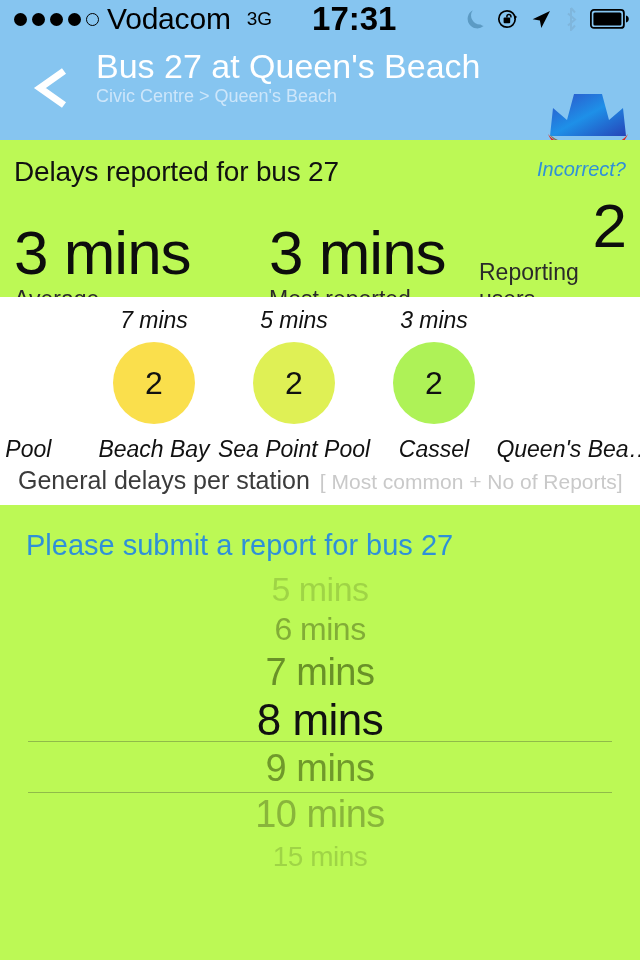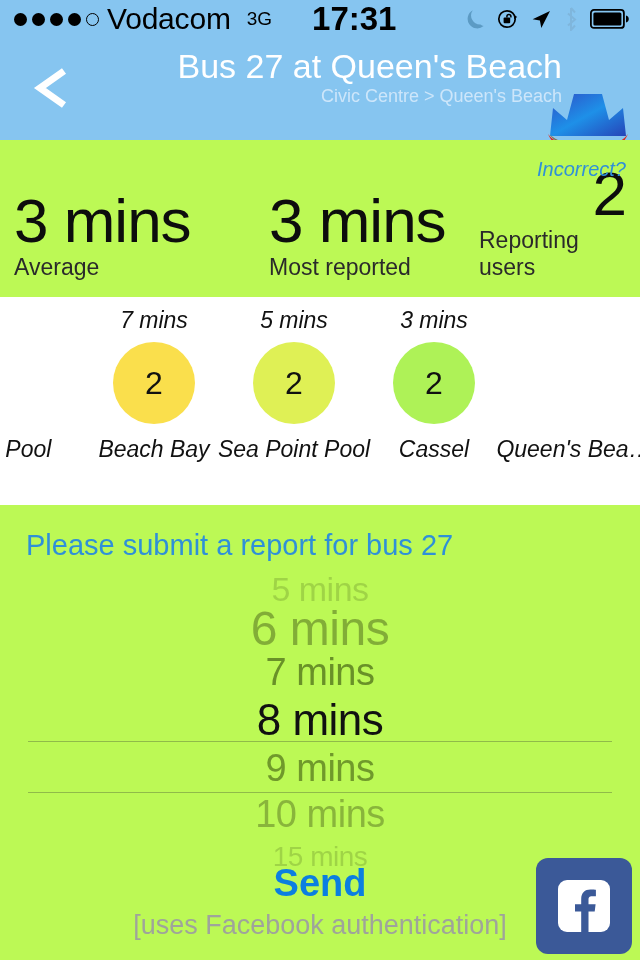--- a/index.html
+++ b/index.html
@@ -32,21 +32,21 @@
     height:102px; background:#86C5F0;
     position:relative;
   }
   .back-chevron {
     position:absolute; left:30px; top:50px;
     width:44px; height:44px;
     transform:translateY(-50%);
   }
   .nav-texts {
     position:absolute; left:96px; right:78px; top:8px;
-    text-align:right;
+    text-align:left;
   }
   .nav-title {
     font-size:34px; color:#ffffff; line-height:1.18;
     white-space:nowrap;
   }
   .nav-sub {
     font-size:18px; color:#CDE6FA; line-height:1.2; margin-top:0;
     white-space:nowrap;
   }
   .brand-logo {
@@ -119,21 +119,21 @@
   }
   .report-title {
     font-size:29px; color:#2F90D8; padding:24px 12px 0 26px;
   }
   .picker { position:relative; margin-top:8px; height:290px; }
   .pick {
     text-align:center; font-weight:300;
     letter-spacing:-0.5px;
   }
   .pick.p0 { font-size:34px; color:rgba(60,80,20,0.22); height:38px; line-height:38px; }
-  .pick.p1 { font-size:48px; color:rgba(60,80,20,0.45); height:42px; line-height:42px; }
+  .pick.p1 { font-size:32px; color:rgba(60,80,20,0.45); height:42px; line-height:42px; }
   .pick.p2 { font-size:38px; color:rgba(50,75,10,0.60); height:44px; line-height:44px; }
   .pick.sel { font-size:44px; color:#111; height:51px; line-height:51px; }
   .pick.p4 { font-size:38px; color:rgba(50,75,10,0.55); height:46px; line-height:46px; }
   .pick.p5 { font-size:38px; color:rgba(60,80,20,0.40); height:46px; line-height:46px; }
   .pick.p6 { font-size:28px; color:rgba(60,80,20,0.22); height:40px; line-height:40px; }
   .pick-line {
     position:absolute; left:28px; right:28px; height:1px;
     background:rgba(90,110,60,0.45);
   }
   .pick-line.top { top:171px; }
@@ -218,20 +218,21 @@
       </defs>
       <path d="M10 46 L13 18 L27 30 L34 4 L62 4 L69 30 L83 18 L86 46 Z" fill="url(#bluegrad)"></path>
       <path d="M8 44 C22 64, 74 64, 88 44 C80 62, 60 72, 48 72 C36 72, 16 62, 8 44 Z" fill="#E02A1E"></path>
       <path d="M10 45 C22 59, 58 61, 76 50 C58 64, 28 62, 10 45 Z" fill="#F0A020"></path>
       <path d="M10 45 C20 54, 38 57, 50 55 C34 60, 18 54, 10 45 Z" fill="#EFD517"></path>
       <path d="M10 45 C16 50, 24 53, 31 54 C22 55, 14 51, 10 45 Z" fill="#6E6E6E"></path>
     </svg>
   </div>
 
   <div class="stats">
+    <div class="stats-title">Delays reported for bus 27</div>
     <div class="incorrect">Incorrect?</div>
     <div class="stat-row">
       <div class="stat-cell c1">
         <div class="stat-value">3 mins</div>
         <div class="stat-label">Average</div>
       </div>
       <div class="stat-cell c2">
         <div class="stat-value">3 mins</div>
         <div class="stat-label">Most reported</div>
       </div>
@@ -262,44 +263,37 @@
       <div class="st-col">
         <div class="st-time">3 mins</div>
         <div class="st-bubble" style="background:#AEF257">2</div>
         <div class="st-name">Cassel</div>
       </div>
       <div class="st-col">
         <div class="st-time"></div>
         <div class="st-bubble empty"></div>
         <div class="st-name">Queen's Bea…</div>
       </div>
+    </div>
+    <div class="st-caption">
+      <span class="st-caption-main">General delays per station</span>
+      <span class="st-caption-sub">[ Most common + No of Reports]</span>
     </div>
   </div>
 
   <div class="report">
     <div class="report-title">Please submit a report for bus 27</div>
 
     <div class="picker">
       <div class="pick p0">5 mins</div>
       <div class="pick p1">6 mins</div>
       <div class="pick p2">7 mins</div>
       <div class="pick-line top"></div>
       <div class="pick sel">8 mins</div>
       <div class="pick-line bot"></div>
       <div class="pick p4">9 mins</div>
       <div class="pick p5">10 mins</div>
       <div class="pick p6">15 mins</div>
     </div>
 
-    <div class="send-area">
-      <div class="send-btn">Send</div>
-      <div class="send-note">[uses Facebook authentication]</div>
-      <div class="fb-btn">
-        <div class="fb-inner">
-          <svg width="52" height="52" viewBox="0 0 52 52">
-            <path d="M30.5 52V31.5h6.2l0.9-7.2h-7.1v-4.6c0-2.1 0.6-3.5 3.6-3.5h3.8V9.8c-0.7-0.1-2.9-0.3-5.5-0.3-5.5 0-9.2 3.3-9.2 9.5v5.3h-6.2v7.2h6.2V52z" fill="#3B5998"></path>
-          </svg>
-        </div>
-      </div>
-    </div>
   </div>
 
 </div>
 
 </body></html>

